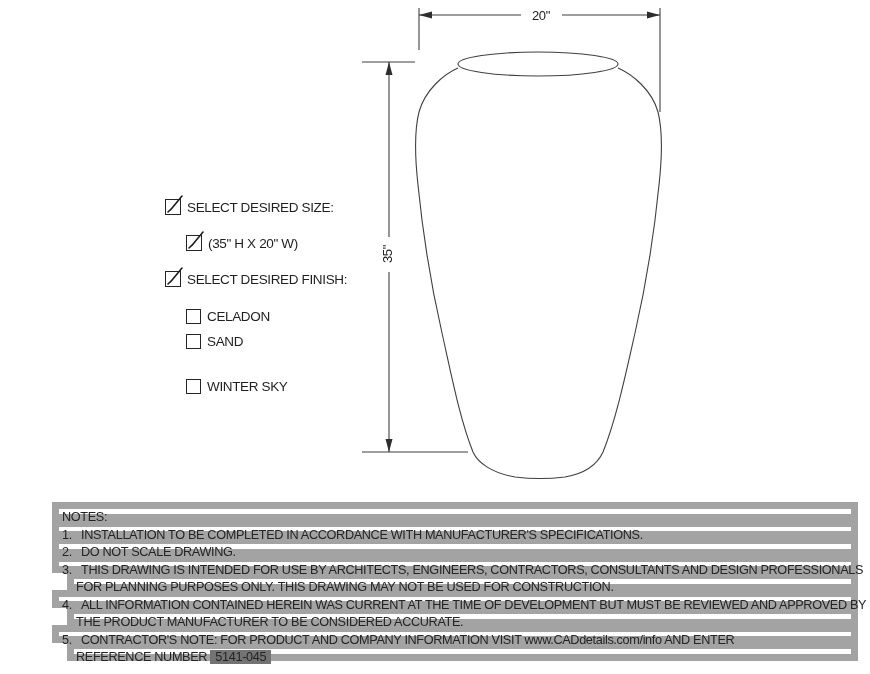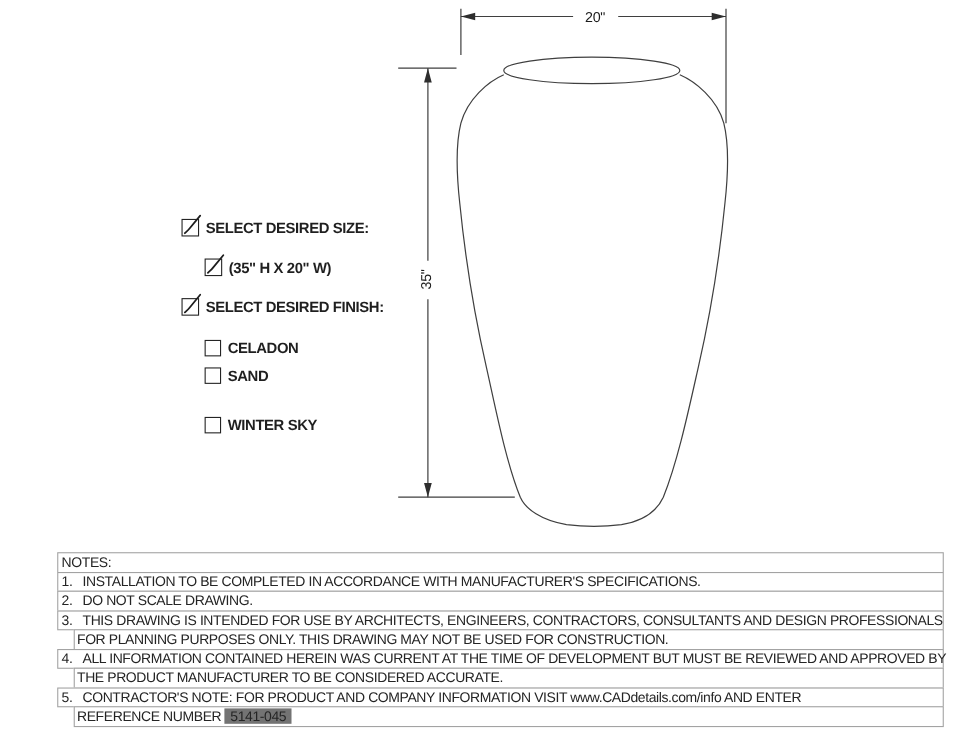--- a/index.html
+++ b/index.html
@@ -5,29 +5,29 @@
   html,body{margin:0;padding:0;background:#ffffff;}
   #page{position:relative;width:870px;height:674px;background:#ffffff;overflow:hidden;
         font-family:"Liberation Sans",sans-serif;color:#222;}
   #cad-svg{position:absolute;left:0;top:0;}
   #cad-svg line, #cad-svg path, #cad-svg ellipse{stroke:#3f3f3f;stroke-width:1.1;fill:none;}
   #cad-svg polygon{fill:#2e2e2e;stroke:none;}
   #cad-svg text{font-family:"Liberation Sans",sans-serif;font-size:13px;fill:#1c1c1c;
         letter-spacing:-0.3px;}
 
   .opt-row{position:absolute;display:flex;align-items:center;gap:6px;white-space:nowrap;}
-  .opt-label{font-size:13.5px;letter-spacing:-0.35px;color:#1f1f1f;font-weight:bold;}
+  .opt-label{font-size:13.5px;letter-spacing:-0.35px;color:#1f1f1f;}
   .cbox{width:14px;height:14px;border:1.6px solid #242424;background:#fff;position:relative;
         flex:0 0 auto;}
   .cbox.small{width:13px;height:13px;}
   .cbox svg{position:absolute;left:-2px;top:-8px;overflow:visible;}
   .cbox svg path{stroke:#1d1d1d;stroke-width:1.6;fill:none;stroke-linecap:round;}
 
   #notes{position:absolute;left:52px;top:502px;width:806px;}
-  .note-row{box-sizing:border-box;border:1px solid #a3a3a3;height:18.5px;line-height:16.5px;
+  .note-row{box-sizing:border-box;border:7px solid #a3a3a3;height:18.5px;line-height:16.5px;
         font-size:12.7px;letter-spacing:-0.35px;white-space:nowrap;background:#fff;
         color:#242424;overflow:visible;}
   .note-row + .note-row{margin-top:-1px;}
   .note-row.indent{margin-left:15px;}
   .num{display:inline-block;width:17px;padding-left:3px;}
   .ntext{padding-left:2px;}
   .title-text{padding-left:3px;}
   .hl{background:#737373;padding:0 5px;}
 </style>
 </head>

